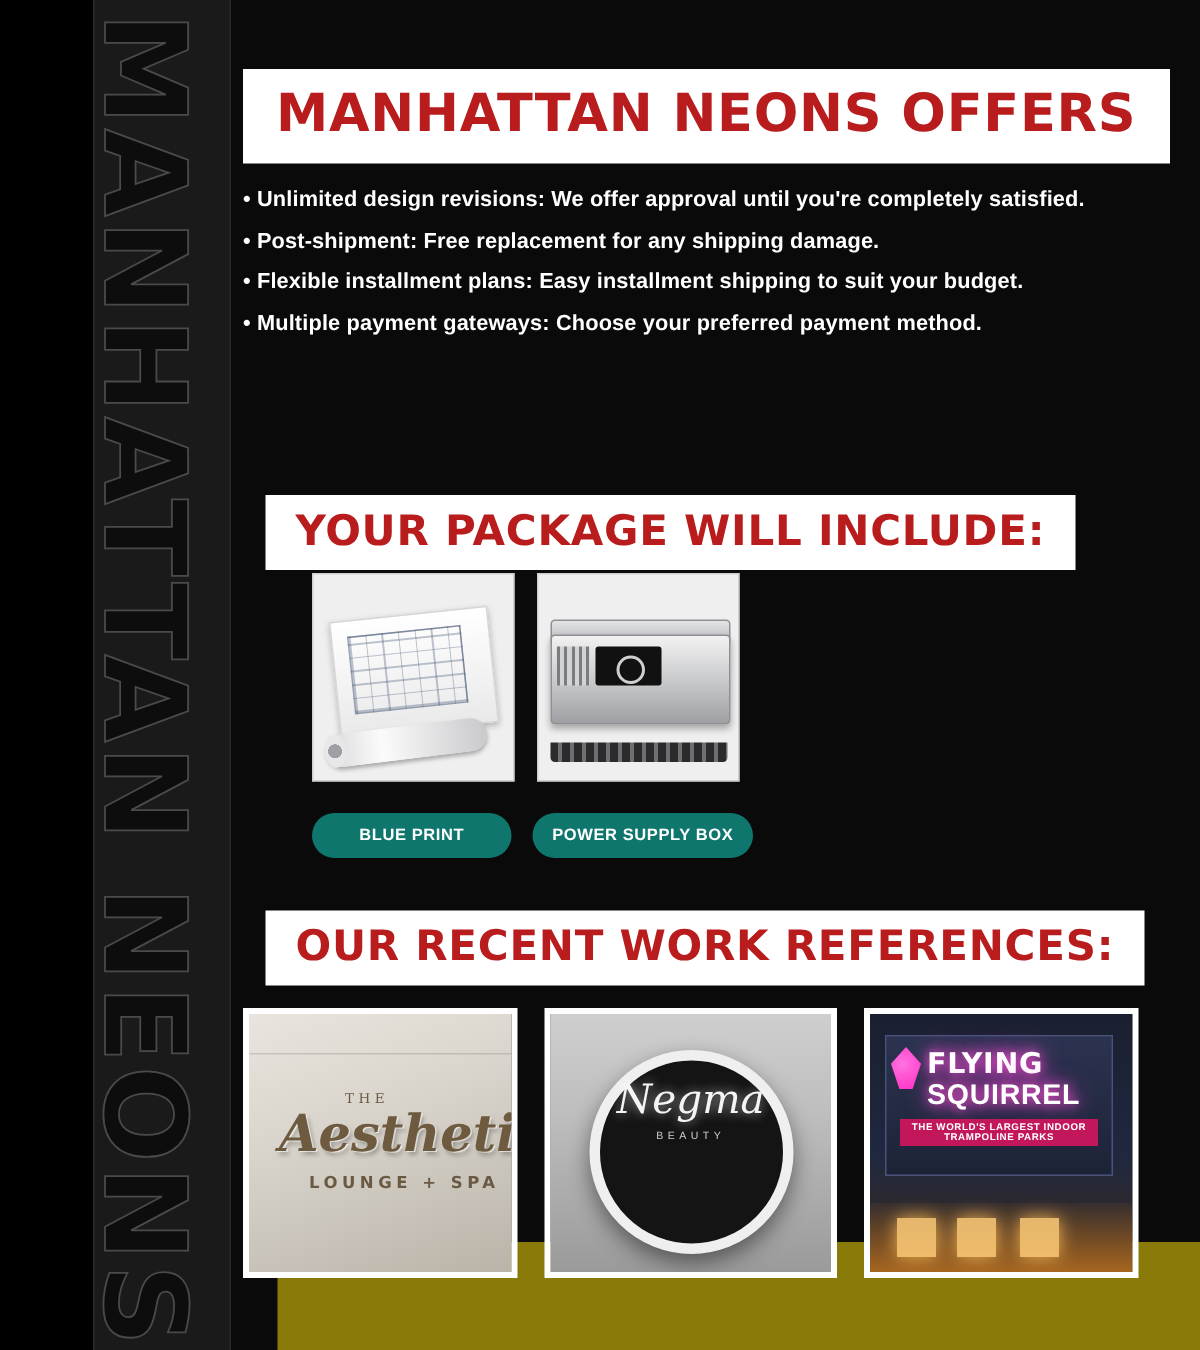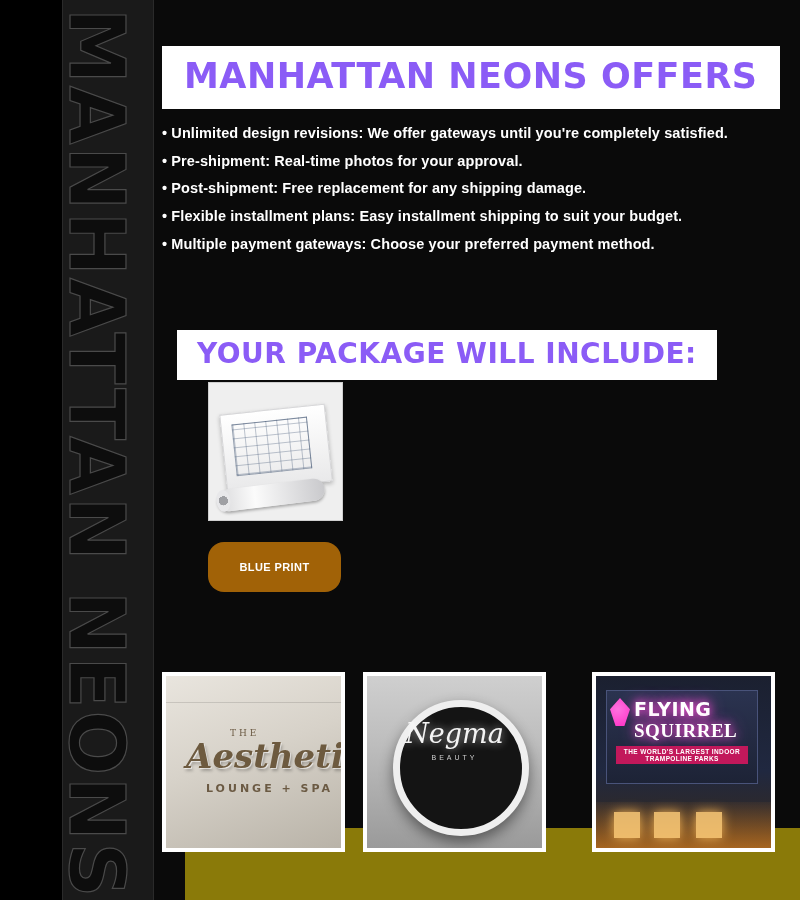--- a/index.html
+++ b/index.html
@@ -71,21 +71,21 @@
     position: absolute;
     left: 152px;
     top: 0;
     width: 648px;
     height: 900px;
   }
 
   
   .banner {
     background: #ffffff;
-    color: #8b5cf6;
+    color: #b91c1c;
     display: inline-block;
     font-family: "DejaVu Sans", sans-serif;
     font-weight: 900;
     letter-spacing: 0.5px;
     line-height: 1;
     text-transform: uppercase;
     text-align: right;
   }
   .banner-offers {
     position: absolute;
@@ -141,27 +141,27 @@
   .pkg-thumb {
     width: 133px;
     height: 137px;
     background: #efefef;
     border: 1px solid #cfcfcf;
     position: relative;
     overflow: hidden;
   }
   .pkg-caption {
     margin-top: 21px;
-    background: #a16207;
+    background: #0f766e;
     color: #ffffff;
     font-size: 11px;
     font-weight: 800;
     letter-spacing: 0.4px;
     text-align: center;
-    padding: 19px 4px;
+    padding: 9px 4px;
     border-radius: 16px;
     white-space: nowrap;
   }
   .pkg-caption.wide { margin-left: -3px; width: 139px; }
 
   
   .bp-paper {
     position: absolute;
     left: 14px; top: 26px;
     width: 104px; height: 76px;
@@ -294,56 +294,56 @@
     font-size:34px; color:#6d5a3f; font-weight:700;
     text-shadow: 1px 1px 0 rgba(255,255,255,.6), 2px 3px 3px rgba(0,0,0,.25);
   }
   .ref1 .lounge {
     position:absolute; left:40px; top:106px;
     font-family:"DejaVu Sans", sans-serif; font-size:11px; letter-spacing:3px;
     color:#6b5a43; font-weight:700;
   }
 
   
-  .ref2 { background: linear-gradient(180deg,#cfcfcf 0%,#bdbdbd 40%,#9a9a9a 100%); }
+  .ref2 { background: linear-gradient(180deg,#cfcfcf 0%,#bdbdbd 40%,#9a9a9a 100%); padding-left: 12px; }
   .ref2 .circle {
     position:absolute; left:26px; top:24px;
     width:122px; height:122px; border-radius:50%;
     background:#141414;
     border:7px solid #efefef;
     box-shadow: 0 6px 14px rgba(0,0,0,.45);
   }
   .ref2 .negma {
     position:absolute; left:0; right:0; top:42px;
     text-align:center;
     font-family:"DejaVu Serif", serif; font-style:italic;
     font-size:27px; color:#f4f4f4;
     text-shadow: 0 0 8px rgba(255,255,255,.65);
   }
   .ref2 .sub {
     position:absolute; left:0; right:0; top:78px;
     text-align:center; font-size:7px; letter-spacing:3px; color:#cfcfcf;
   }
 
   
-  .ref3 { background: linear-gradient(180deg,#1b2030 0%,#202840 55%,#3a2a18 100%); margin-left: 28px; }
+  .ref3 { background: linear-gradient(180deg,#1b2030 0%,#202840 55%,#3a2a18 100%); }
   .ref3 .panel {
     position:absolute; left:10px; top:14px; width:150px; height:92px;
     background: linear-gradient(180deg,#2b3350,#1d2336);
     border:1px solid #49537a;
   }
   .ref3 .fly {
     position:absolute; left:38px; top:22px;
     font-family:"DejaVu Sans", sans-serif; font-weight:900; font-size:19px;
     color:#ffffff; letter-spacing:0.5px;
     text-shadow:0 0 8px #ff4fd8, 0 0 16px #ff4fd8;
   }
   .ref3 .squirrel {
     position:absolute; left:38px; top:44px;
-    font-family:Liberation Serif, serif; font-weight:900; font-size:19px;
+    font-family:Liberation Sans, sans-serif; font-weight:900; font-size:19px;
     color:#ffffff; letter-spacing:0.5px;
     text-shadow:0 0 8px #ff4fd8, 0 0 16px #ff4fd8;
   }
   .ref3 .tagline {
     position:absolute; left:20px; top:70px; width:132px;
     background:#c2185b;
     color:#ffffff; font-size:6.5px; font-weight:700; letter-spacing:.4px;
     text-align:center; padding:2px 0;
   }
   .ref3 .mark {
@@ -377,45 +377,55 @@
     <div class="left-band-text">MANHATTAN NEONS</div>
   </div>
 
   <div class="bottom-bar"></div>
 
   <div class="content">
 
     <div class="banner banner-offers">MANHATTAN NEONS OFFERS</div>
 
     <div class="bullets">
-      <div class="bullet">• Unlimited design revisions: We offer gateways until you're completely satisfied.</div>
-      <div class="bullet">• Pre-shipment: Real-time photos for your approval.</div>
+      <div class="bullet">• Unlimited design revisions: We offer approval until you're completely satisfied.</div>
       <div class="bullet">• Post-shipment: Free replacement for any shipping damage.</div>
       <div class="bullet">• Flexible installment plans: Easy installment shipping to suit your budget.</div>
       <div class="bullet">• Multiple payment gateways: Choose your preferred payment method.</div>
     </div>
 
     <div class="banner banner-package">YOUR PACKAGE WILL INCLUDE:</div>
 
     <div class="package-row">
 
       <div class="pkg-item">
         <div class="pkg-thumb">
           <div class="bp-paper">
             <div class="bp-lines"></div>
           </div>
           <div class="bp-roll"></div>
         </div>
         <div class="pkg-caption">BLUE PRINT</div>
       </div>
 
+      <div class="pkg-item">
+        <div class="pkg-thumb">
+          <div class="ps-top"></div>
+          <div class="ps-body"></div>
+          <div class="ps-vents"></div>
+          <div class="ps-label"></div>
+          <div class="ps-terminals"></div>
+        </div>
+        <div class="pkg-caption wide">POWER SUPPLY BOX</div>
+      </div>
 
 
     </div>
 
+    <div class="banner banner-refs">OUR RECENT WORK REFERENCES:</div>
 
     <div class="refs-row">
 
       <div class="ref-item ref1">
         <div class="wallline"></div>
         <div class="the">THE</div>
         <div class="aesthetics">Aesthetics</div>
         <div class="lounge">LOUNGE + SPA</div>
       </div>
 

